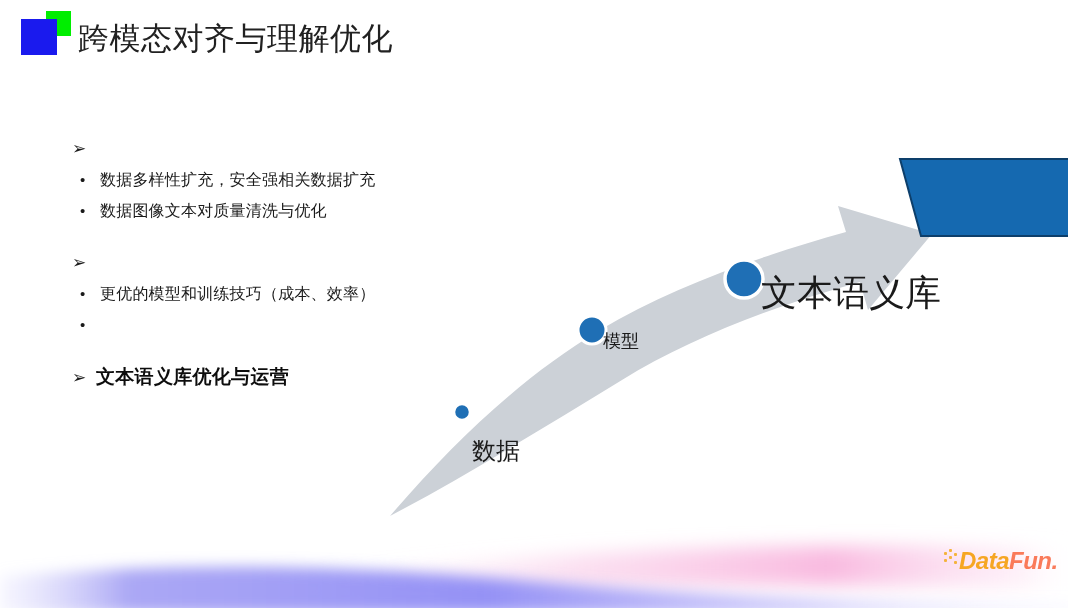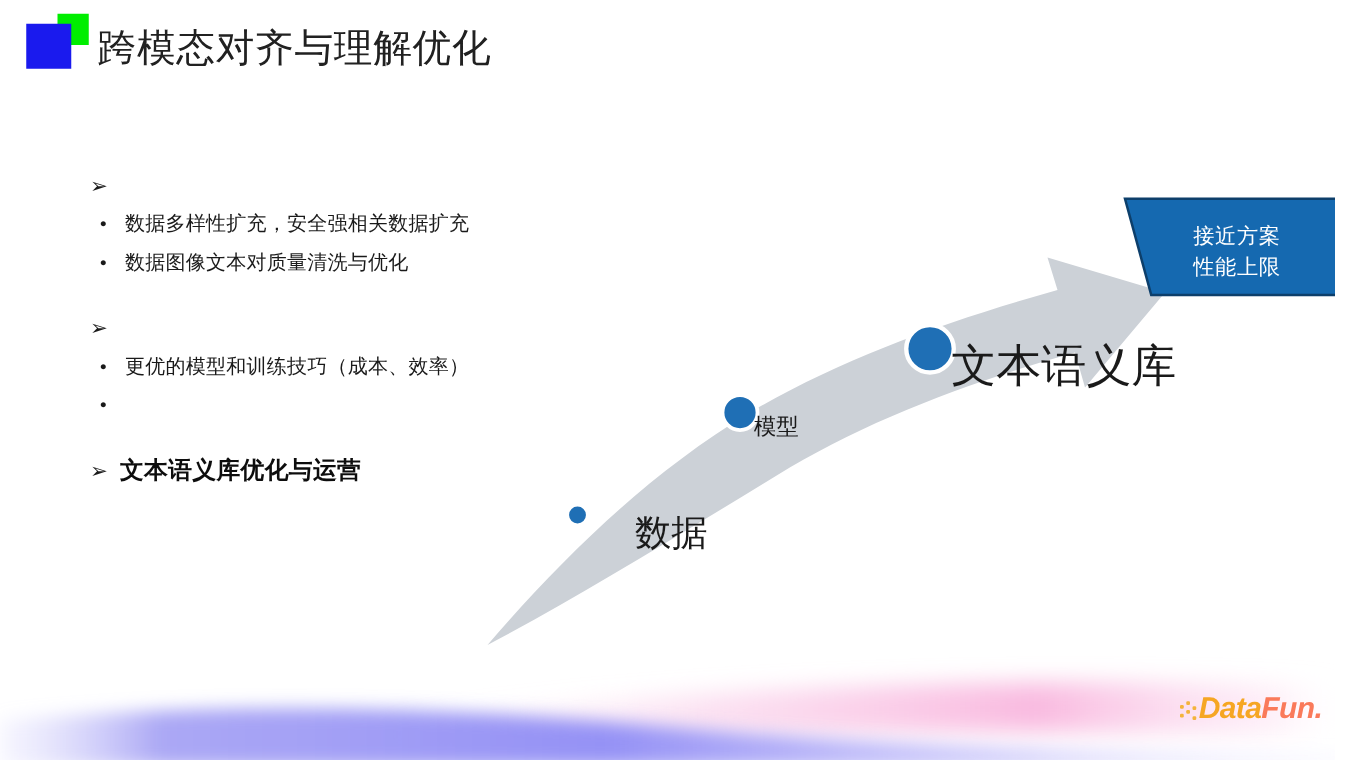--- a/index.html
+++ b/index.html
@@ -100,21 +100,21 @@
     width: 1080px; height: 608px;
     pointer-events: none;
   }
 
   .node-label {
     position: absolute;
     color: #1a1a1a;
     white-space: nowrap;
     line-height: 1;
   }
-  #label-data    { left: 472px; top: 413px; font-size: 29px; margin-left: 36px; }
+  #label-data    { left: 472px; top: 439px; font-size: 24px; }
   #label-model   { left: 603px; top: 332px; font-size: 18px; }
   #label-corpus  { left: 761px; top: 275px; font-size: 36px; }
 
   .trapezoid-text {
     position: absolute;
     left: 922px; top: 176px;
     width: 135px;
     text-align: center;
     color: #ffffff;
     font-size: 17px;
@@ -128,21 +128,21 @@
     left: 0; bottom: 0;
     width: 1080px; height: 90px;
   }
 
   
   #logo {
     position: absolute;
     left: 944px; top: 549px;
     height: 30px;
     display: flex;
-    align-items: flex-end;
+    align-items: flex-start;
     font-style: italic;
     font-weight: bold;
     font-size: 24px;
     letter-spacing: -0.5px;
     line-height: 1;
   }
   #logo .dots {
     position: relative;
     width: 14px; height: 18px;
     margin-right: 1px;
@@ -224,24 +224,20 @@
 
     <circle cx="462" cy="412" r="8" fill="#1f6fb5" stroke="#ffffff" stroke-width="2.5"></circle>
     <circle cx="592" cy="330" r="14" fill="#1f6fb5" stroke="#ffffff" stroke-width="3"></circle>
     <circle cx="744" cy="279" r="19" fill="#1f6fb5" stroke="#ffffff" stroke-width="3.5"></circle>
   </svg>
 
   <div class="node-label" id="label-data">数据</div>
   <div class="node-label" id="label-model">模型</div>
   <div class="node-label" id="label-corpus">文本语义库</div>
 
-  <div class="trapezoid-text">
-    <div>接近方案</div>
-    <div>性能上限</div>
-  </div>
 
   <svg id="wave" viewBox="0 0 1080 90" preserveAspectRatio="none">
     <defs>
       <linearGradient id="gPurple" x1="0" y1="0" x2="1" y2="0">
         <stop offset="0%" stop-color="#c9c6fa" stop-opacity="0.15"></stop>
         <stop offset="12%" stop-color="#9c98f3" stop-opacity="0.85"></stop>
         <stop offset="45%" stop-color="#8f8cf5" stop-opacity="0.95"></stop>
         <stop offset="75%" stop-color="#b3aef8" stop-opacity="0.6"></stop>
         <stop offset="100%" stop-color="#e6e4fd" stop-opacity="0.15"></stop>
       </linearGradient>

